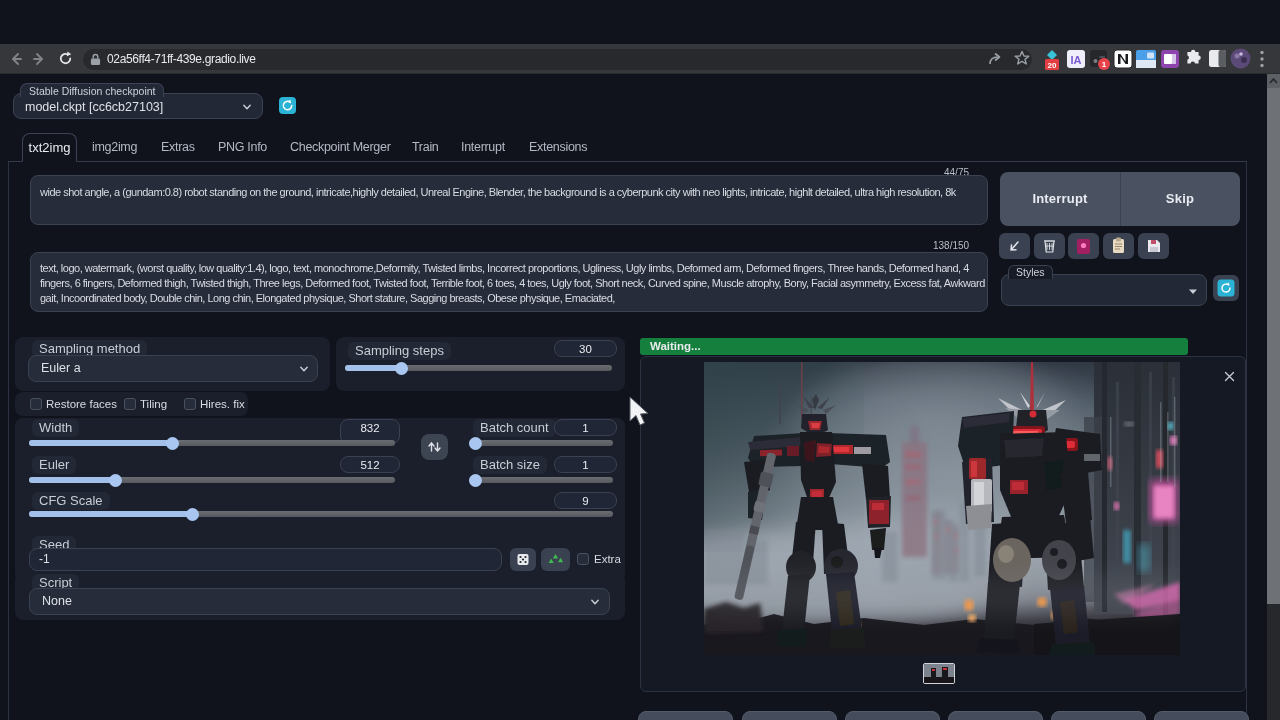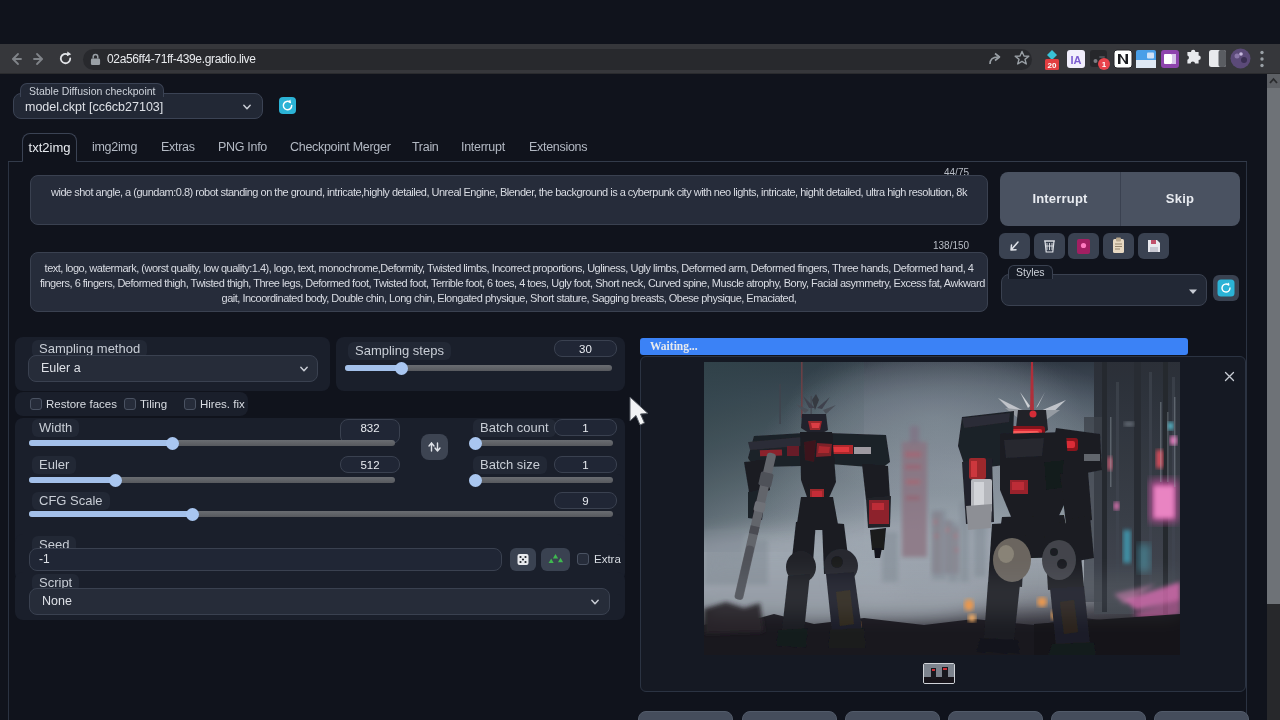--- a/index.html
+++ b/index.html
@@ -28,21 +28,21 @@
   #tabs { position:absolute; left:8px; top:59px; width:1239px; height:29px; border-bottom:1px solid #333b4a; }
   .tab { position:absolute; top:0; height:29px; font-size:12.5px; color:#b3b9c3; line-height:28px; letter-spacing:-0.3px; }
   #tabsel { position:absolute; left:14px; top:0; width:55px; height:29px; background:#10131c; border:1px solid #3b4354; border-bottom:1px solid #10131c; border-radius:8px 8px 0 0; color:#e8ebf0; text-align:center; line-height:27px; font-size:13px; }
 
   
   #panelL { position:absolute; left:8px; top:88px; width:1px; height:602px; background:#2b3342; }
   #panelR { position:absolute; left:1246px; top:88px; width:1px; height:602px; background:#2b3342; }
 
   
   .counter { position:absolute; font-size:10px; color:#b8bdc6; }
-  .ta { position:absolute; left:30px; width:958px; background:#262c3a; border:1px solid #3a4150; border-radius:8px; font-size:11px; color:#d8dbe2; padding:18px 9px; line-height:15px; overflow:hidden;text-align:center; }
+  .ta { position:absolute; left:30px; width:958px; background:#262c3a; border:1px solid #3a4150; border-radius:8px; font-size:11px; color:#d8dbe2; padding:18px 9px; line-height:15px; overflow:hidden; }
   .tline { white-space:nowrap; letter-spacing:-0.5px; }
 
   
   #bigbtns { position:absolute; left:1000px; top:98px; width:240px; height:54px; background:#4a5261; border-radius:8px; }
   #bigbtns .half { position:absolute; top:0; width:120px; height:54px; font-size:13px; font-weight:700; color:#e8ebf0; text-align:center; line-height:54px; letter-spacing:0.2px; }
   #bigdivider { position:absolute; left:120px; top:0; width:1px; height:54px; background:#3a4150; }
 
   .toolbtn { position:absolute; top:159px; width:31px; height:26px; background:#3a4251; border-radius:6px; }
 
   
@@ -55,21 +55,21 @@
   .blocklabel { position:absolute; font-size:13px; color:#c8cdd5; background:#222835; padding:1px 7px 2px; border-radius:6px; }
   .dd { position:absolute; background:#262c39; border:1px solid #3a4150; border-radius:8px; font-size:12.5px; color:#dde0e6; }
   .num { position:absolute; background:#202635; border:1px solid #3a4150; border-radius:8px; font-size:11.5px; color:#e8ebf0; text-align:center; }
   .track { position:absolute; height:6px; border-radius:3px; background:linear-gradient(#6a6d72,#57595e); }
   .fill { position:absolute; height:6px; border-radius:3px; background:#a3c0ea; }
   .handle { position:absolute; width:13px; height:13px; border-radius:50%; background:#a9c6f0; }
   .cb { position:absolute; width:12px; height:12px; background:#262c3a; border:1.5px solid #4a5262; border-radius:3px; }
   .cblabel { position:absolute; font-size:11.5px; color:#d8dce2; font-weight:500; }
 
   
-  #waitbar { position:absolute; left:640px; top:264px; width:548px; height:17px; background:#3b82f6; border-radius:3px;font-family:Liberation Serif, serif; }
+  #waitbar { position:absolute; left:640px; top:264px; width:548px; height:17px; background:#15803d; border-radius:3px; }
   #waittext { position:absolute; left:10px; top:2px; font-size:11.5px; font-weight:700; color:#e8eaee; }
   #gallery { position:absolute; left:640px; top:282px; width:606px; height:336px; background:#151923; border:1px solid #2b3342; border-radius:6px; }
   #genimg { position:absolute; left:63px; top:5px; width:476px; height:293px; }
   #closex { left:583px; top:14px; }
   #thumb { position:absolute; left:282px; top:306px; width:32px; height:21px; border:1px solid #d0d3d8; border-radius:2px; overflow:hidden; background:#222; }
 
   
   .botbtn { position:absolute; top:637px; width:95px; height:50px; background:#454d5c; border:1px solid #525b6a; border-radius:8px; color:#e4e7ec; font-size:12.5px; font-weight:700; text-align:center; }
 
   

